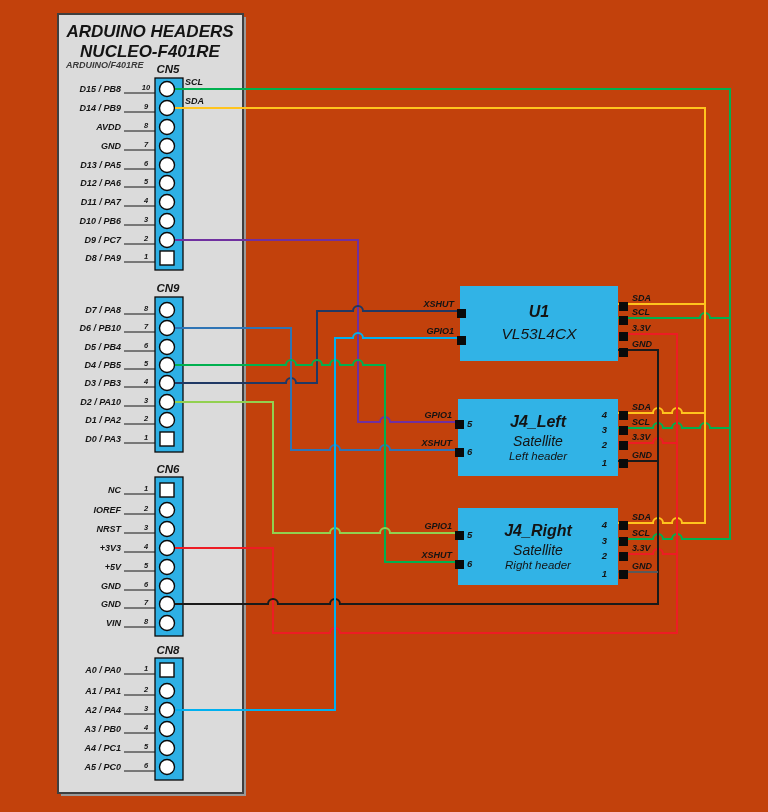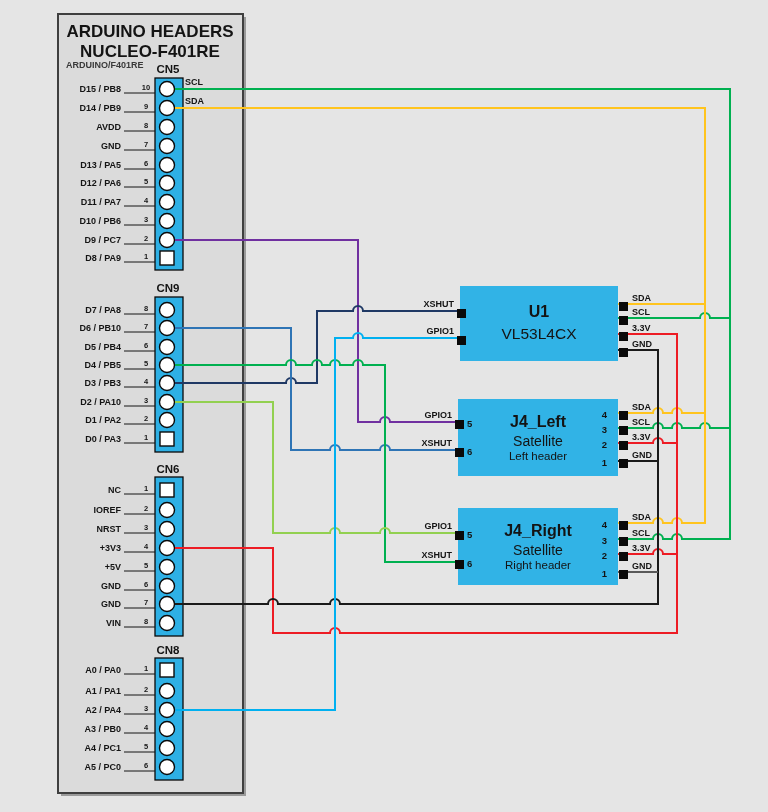--- a/index.html
+++ b/index.html
@@ -1,16 +1,16 @@
 <!DOCTYPE html>
 <html><head>
 <meta charset="utf-8">
 <style>
   html,body{margin:0;padding:0;background:#ffffff;}
-  .canvas{position:relative;width:768px;height:812px;background:#e5e5e5;overflow:hidden;}
+  .canvas{position:relative;width:768px;height:812px;background:#c2410c;overflow:hidden;font-style:italic;}
   svg{display:block;}
   text{font-family:"Liberation Sans",sans-serif;fill:#141414;}
   .title{font-size:17px;font-weight:700;}
   .subtitle{font-size:9px;font-weight:700;fill:#3a3a3a;}
   .cnlabel{font-size:11.5px;font-weight:600;}
   .pinlabel{font-size:9px;font-weight:600;}
   .pinnum{font-size:7.5px;font-weight:600;}
   .pinnum2{font-size:9.5px;font-weight:700;}
   .modtitle{font-size:16px;font-weight:700;}
   .modsub{font-size:14px;}

